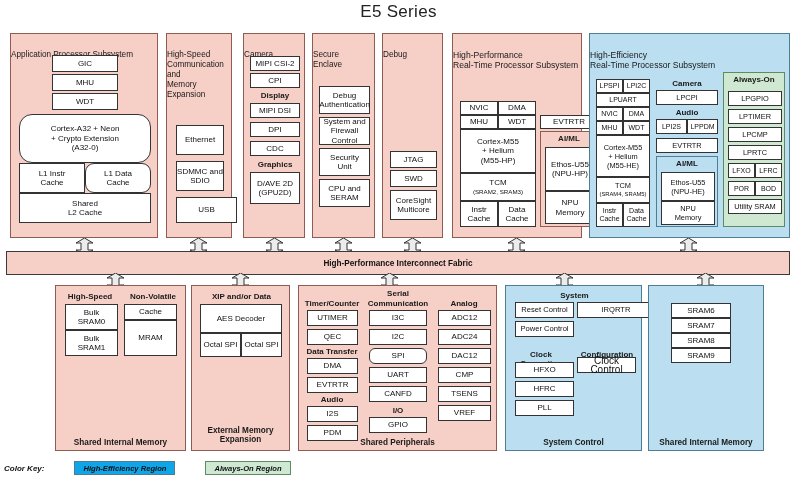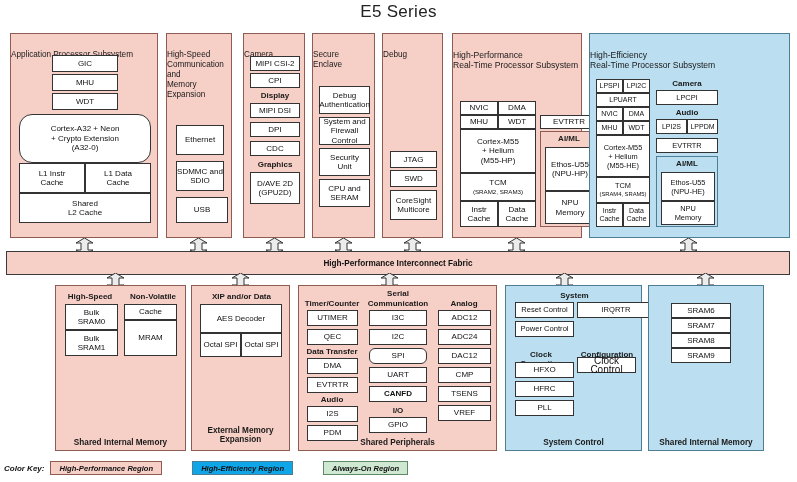--- a/index.html
+++ b/index.html
@@ -106,42 +106,42 @@
     <div class="bx two" style="left:8px;top:80px;width:132px;height:49px;border-radius:13px;">
       <span>Cortex-A32 + Neon</span>
       <span>+ Crypto Extension</span>
       <span>(A32-0)</span>
     </div>
 
     <div class="bx two" style="left:8px;top:129px;width:66px;height:30px;">
       <span>L1 Instr</span>
       <span>Cache</span>
     </div>
-    <div class="bx two" style="left:74px;top:129px;width:66px;height:30px;">
+    <div class="bx two" style="left:74px;top:129px;width:66px;height:30px;border-radius:9px;">
       <span>L1 Data</span>
       <span>Cache</span>
     </div>
     <div class="bx two" style="left:8px;top:159px;width:132px;height:30px;">
       <span>Shared</span>
       <span>L2 Cache</span>
     </div>
   </div>
 
   <div class="panel hp" style="left:166px;top:33px;width:66px;height:205px;">
     <div class="ptitle">
       <div>High-Speed</div>
       <div>Communication and</div>
       <div>Memory Expansion</div>
     </div>
     <div class="bx" style="left:9px;top:91px;width:48px;height:30px;">Ethernet</div>
     <div class="bx two" style="left:9px;top:127px;width:48px;height:30px;">
       <span>SDMMC and</span>
       <span>SDIO</span>
     </div>
-    <div class="bx" style="left:9px;top:163px;width:52px;height:26px;">USB</div>
+    <div class="bx" style="left:9px;top:163px;width:61px;height:26px;">USB</div>
   </div>
 
   <div class="panel hp" style="left:243px;top:33px;width:62px;height:205px;">
     <div class="ptitle">Camera</div>
     <div class="bx" style="left:6px;top:22px;width:50px;height:15px;">MIPI CSI-2</div>
     <div class="bx" style="left:6px;top:39px;width:50px;height:15px;">CPI</div>
 
     <div class="ghdr" style="left:0;top:57px;width:62px;">Display</div>
     <div class="bx" style="left:6px;top:69px;width:50px;height:15px;">MIPI DSI</div>
     <div class="bx" style="left:6px;top:88px;width:50px;height:15px;">DPI</div>
@@ -274,20 +274,32 @@
       <div class="bx two" style="left:4px;top:15px;width:54px;height:29px;font-size:7.4px;line-height:9px;">
         <span>Ethos-U55</span>
         <span>(NPU-HE)</span>
       </div>
       <div class="bx two" style="left:4px;top:44px;width:54px;height:24px;font-size:7.4px;line-height:9px;">
         <span>NPU</span>
         <span>Memory</span>
       </div>
     </div>
 
+    <div class="sub aoc" style="left:133px;top:38px;width:62px;height:155px;">
+      <div class="sh">Always-On</div>
+      <div class="bx" style="left:4px;top:18px;width:54px;height:15px;font-size:7.4px;">LPGPIO</div>
+      <div class="bx" style="left:4px;top:36px;width:54px;height:15px;font-size:7.4px;">LPTIMER</div>
+      <div class="bx" style="left:4px;top:54px;width:54px;height:15px;font-size:7.4px;">LPCMP</div>
+      <div class="bx" style="left:4px;top:72px;width:54px;height:15px;font-size:7.4px;">LPRTC</div>
+      <div class="bx" style="left:4px;top:90px;width:27px;height:15px;font-size:7px;">LFXO</div>
+      <div class="bx" style="left:31px;top:90px;width:27px;height:15px;font-size:7px;">LFRC</div>
+      <div class="bx" style="left:4px;top:108px;width:27px;height:15px;font-size:7px;">POR</div>
+      <div class="bx" style="left:31px;top:108px;width:27px;height:15px;font-size:7px;">BOD</div>
+      <div class="bx" style="left:4px;top:126px;width:54px;height:15px;font-size:7.4px;">Utility SRAM</div>
+    </div>
   </div>
 
   <div class="arrow" style="left:76px;top:238px;">
     <svg width="17" height="17" viewBox="0 0 17 17">
         <polygon points="8.5,0 17,5 12,5 12,12 17,12 8.5,17 0,12 5,12 5,5 0,5" fill="#ececec" stroke="#333" stroke-width="1"></polygon>
       </svg>
   </div>
   <div class="arrow" style="left:190px;top:238px;">
     <svg width="17" height="17" viewBox="0 0 17 17">
         <polygon points="8.5,0 17,5 12,5 12,12 17,12 8.5,17 0,12 5,12 5,5 0,5" fill="#ececec" stroke="#333" stroke-width="1"></polygon>
@@ -389,21 +401,21 @@
     <div class="bx" style="left:8px;top:91px;width:51px;height:16px;">EVTRTR</div>
     <div class="ghdr" style="left:2px;top:109px;width:62px;">Audio</div>
     <div class="bx" style="left:8px;top:120px;width:51px;height:16px;">I2S</div>
     <div class="bx" style="left:8px;top:139px;width:51px;height:16px;">PDM</div>
 
     <div class="ghdr" style="left:62px;top:13px;width:74px;">Communication</div>
     <div class="bx" style="left:70px;top:24px;width:58px;height:16px;">I3C</div>
     <div class="bx" style="left:70px;top:43px;width:58px;height:16px;">I2C</div>
     <div class="bx" style="left:70px;top:62px;width:58px;height:16px;border-radius:6px;">SPI</div>
     <div class="bx" style="left:70px;top:81px;width:58px;height:16px;">UART</div>
-    <div class="bx" style="left:70px;top:100px;width:58px;height:16px;font-weight:bold;">CANFD</div>
+    <div class="bx" style="left:70px;top:100px;width:58px;height:16px;">CANFD</div>
     <div class="ghdr" style="left:62px;top:120px;width:74px;">I/O</div>
     <div class="bx" style="left:70px;top:131px;width:58px;height:16px;">GPIO</div>
 
     <div class="ghdr" style="left:134px;top:13px;width:62px;">Analog</div>
     <div class="bx" style="left:139px;top:24px;width:53px;height:16px;">ADC12</div>
     <div class="bx" style="left:139px;top:43px;width:53px;height:16px;">ADC24</div>
     <div class="bx" style="left:139px;top:62px;width:53px;height:16px;">DAC12</div>
     <div class="bx" style="left:139px;top:81px;width:53px;height:16px;">CMP</div>
     <div class="bx" style="left:139px;top:100px;width:53px;height:16px;">TSENS</div>
     <div class="bx" style="left:139px;top:119px;width:53px;height:16px;">VREF</div>
@@ -431,20 +443,19 @@
   <div class="panel he" style="left:648px;top:285px;width:116px;height:166px;">
     <div class="bx" style="left:22px;top:17px;width:60px;height:15px;">SRAM6</div>
     <div class="bx" style="left:22px;top:32px;width:60px;height:15px;">SRAM7</div>
     <div class="bx" style="left:22px;top:47px;width:60px;height:15px;">SRAM8</div>
     <div class="bx" style="left:22px;top:62px;width:60px;height:15px;">SRAM9</div>
     <div class="pfoot">Shared Internal Memory</div>
   </div>
 
   <div class="key">
     <span class="kl">Color Key:</span>
-    <span class="kbox hp">High-Performance Region</span>
     <span class="ksp"></span>
     <span class="kbox he">High-Efficiency Region</span>
     <span class="ksp"></span>
     <span class="kbox ao">Always-On Region</span>
   </div>
 
 </div>
 
 </body></html>

